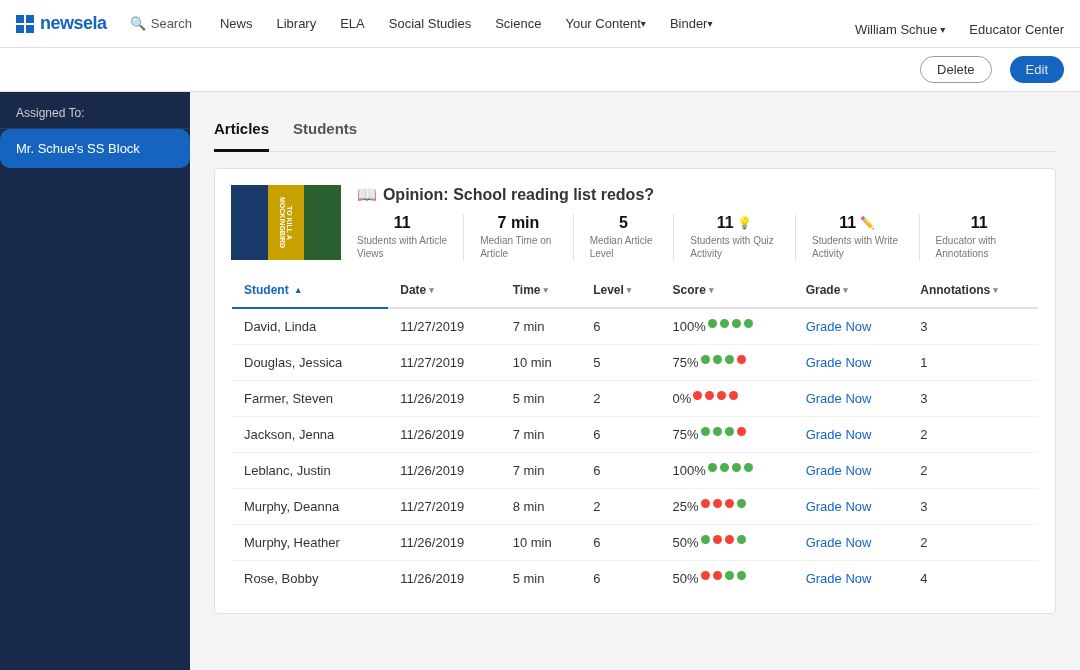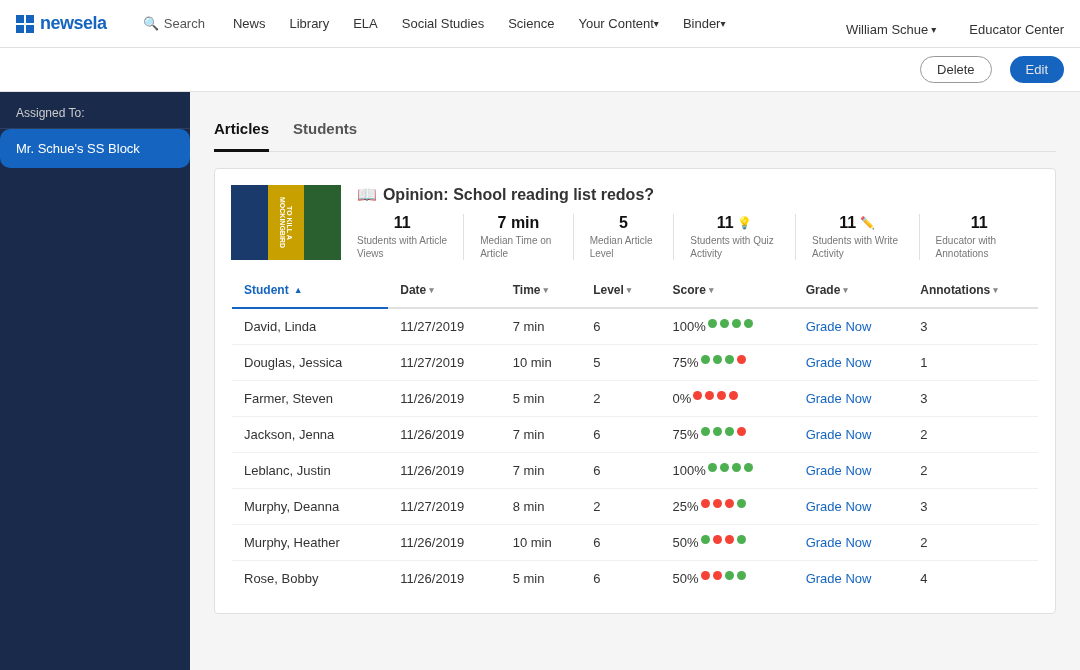--- a/index.html
+++ b/index.html
@@ -9,37 +9,37 @@
     .top-nav {
       background: #fff;
       border-bottom: 1px solid #e0e0e0;
       display: flex;
       align-items: center;
       padding: 0 16px;
       height: 48px;
       gap: 0;
     }
     .nav-logo {
-      display: flex; align-items: center; gap: 6px; margin-right: 29px;
+      display: flex; align-items: center; gap: 6px; margin-right: 16px;
     }
     .nav-logo-grid { display: grid; grid-template-columns: 1fr 1fr; gap: 2px; width: 18px; height: 18px; }
     .nav-logo-grid span { background: #1565c0; display: block; }
     .nav-logo-text { font-size: 18px; font-weight: 700; color: #1565c0; letter-spacing: -0.5px; }
     .nav-search {
       display: flex; align-items: center; gap: 4px; color: #555; font-size: 13px; margin-right: 8px; cursor: pointer; padding: 4px 8px;
     }
     .nav-links {
       display: flex; align-items: center; gap: 0;
     }
     .nav-link {
       padding: 0 12px; height: 48px; display: flex; align-items: center; font-size: 13px; color: #333; cursor: pointer; white-space: nowrap;
     }
     .nav-link.with-arrow::after { content: ' ▾'; font-size: 10px; }
     .nav-spacer { flex: 1; }
-    .nav-actions { display: flex; align-items: center; gap: 33px; margin-top: 12px; }
+    .nav-actions { display: flex; align-items: center; gap: 24px; margin-top: 12px; }
     .nav-action-btn { font-size: 13px; color: #333; cursor: pointer; white-space: nowrap; display: flex; align-items: center; gap: 3px; }
     .nav-action-btn.with-arrow::after { content: ' ▾'; font-size: 10px; }
 
     
     .action-bar {
       background: #fff;
       border-bottom: 1px solid #e0e0e0;
       display: flex;
       justify-content: flex-end;
       padding: 8px 16px;

